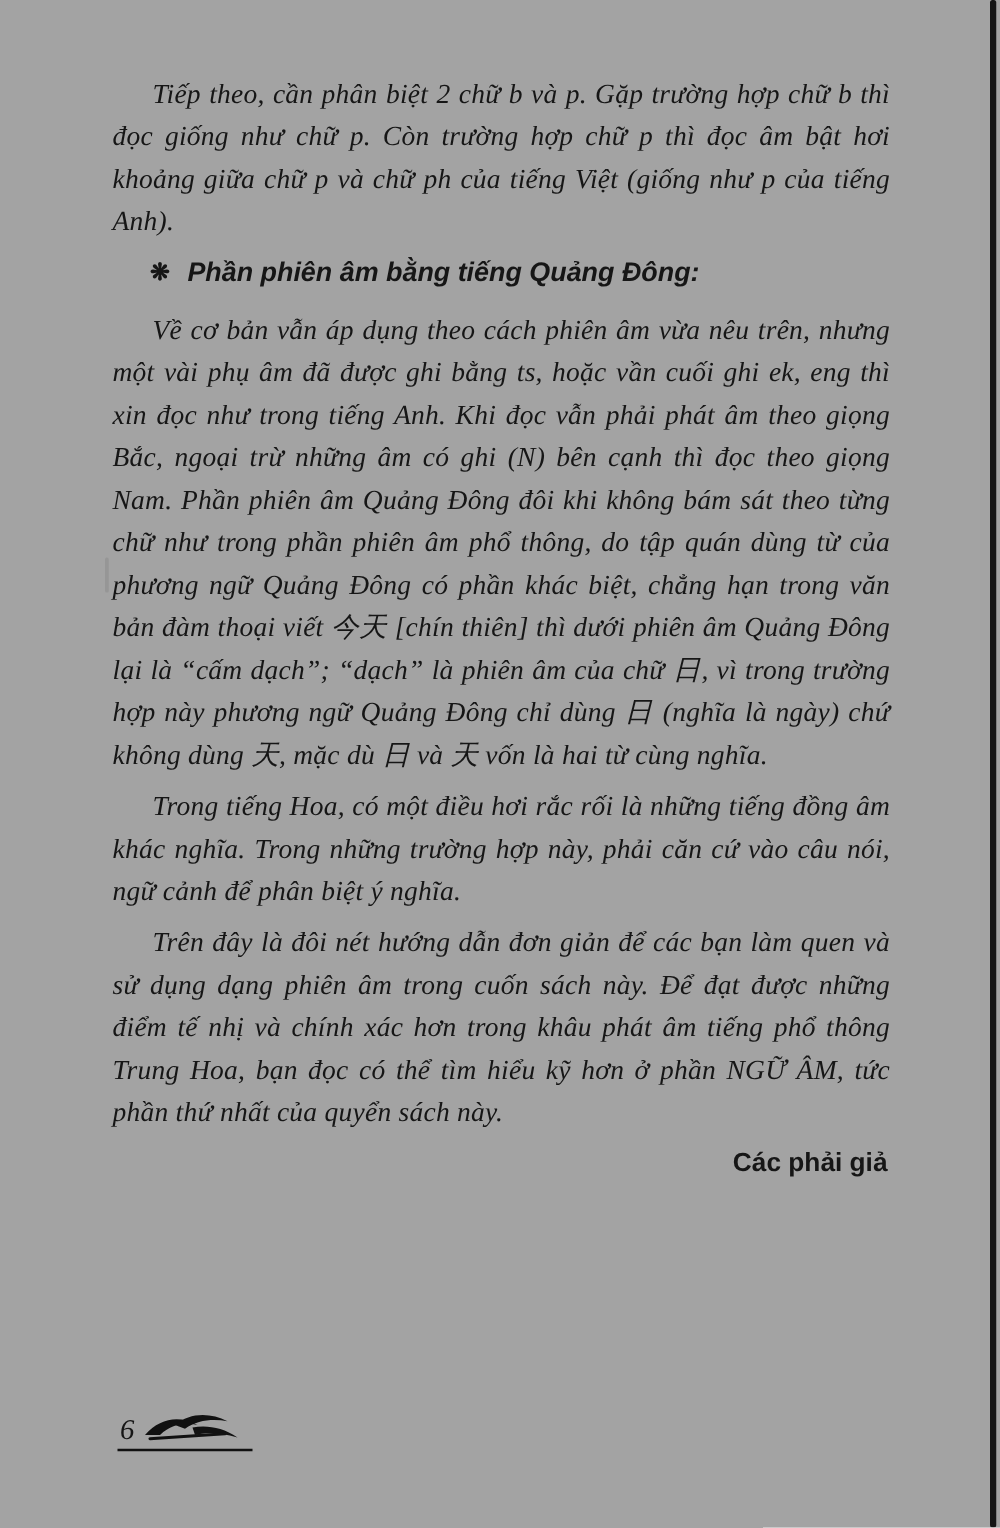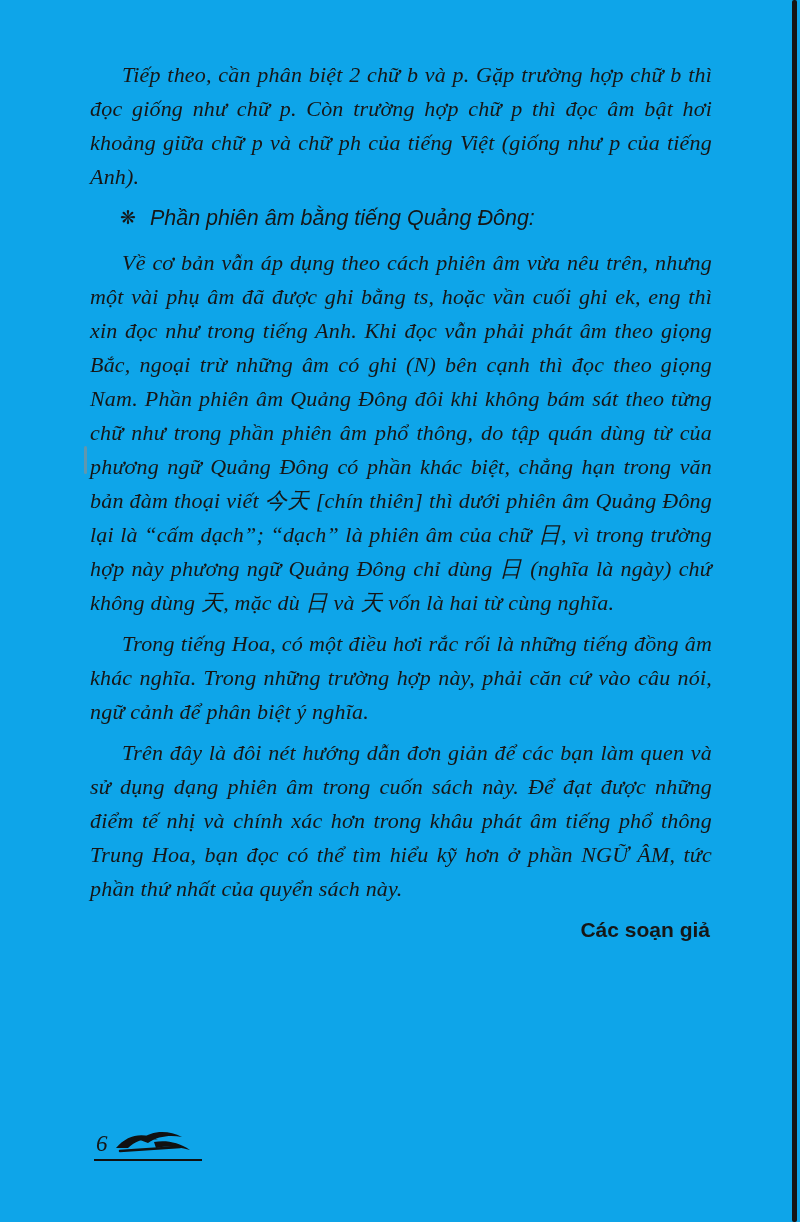--- a/index.html
+++ b/index.html
@@ -1,21 +1,21 @@
 <!DOCTYPE html>
 <html><head>
 <meta charset="utf-8">
 <style>
   html, body { margin: 0; padding: 0; background: #e8e8e8; }
   .page {
     position: relative;
     width: 800px;
     height: 1222px;
     margin: 0 auto;
-    background: #0ea5e9;
+    background: #a3a3a3;
     overflow: hidden;
     color: #161616;
   }
   .content {
     position: absolute;
     left: 90px;
     top: 58px;
     width: 622px;
   }
   .para {
@@ -24,21 +24,21 @@
     font-size: 22px;
     line-height: 34px;
     text-align: justify;
     text-indent: 32px;
     margin: 0 0 7px 0;
     letter-spacing: 0.2px;
   }
   .heading {
     font-family: "Liberation Sans", sans-serif;
     font-style: italic;
-    font-weight: 400;
+    font-weight: 700;
     font-size: 21.5px;
     line-height: 34px;
     margin: 4px 0 10px 0;
     text-indent: 30px;
   }
   .heading .bullet {
     font-style: normal;
     font-size: 19px;
     margin-right: 14px;
     position: relative;
@@ -106,21 +106,21 @@
     </p>
 
     <p class="para">Về cơ bản vẫn áp dụng theo cách phiên âm vừa nêu trên, nhưng một vài phụ âm đã được ghi bằng ts, hoặc vần cuối ghi ek, eng thì xin đọc như trong tiếng Anh. Khi đọc vẫn phải phát âm theo giọng Bắc, ngoại trừ những âm có ghi (N) bên cạnh thì đọc theo giọng Nam. Phần phiên âm Quảng Đông đôi khi không bám sát theo từng chữ như trong phần phiên âm phổ thông, do tập quán dùng từ của phương ngữ Quảng Đông có phần khác biệt, chẳng hạn trong văn bản đàm thoại viết 今天 [chín thiên] thì dưới phiên âm Quảng Đông lại là “cấm dạch”; “dạch” là phiên âm của chữ 日, vì trong trường hợp này phương ngữ Quảng Đông chỉ dùng 日 (nghĩa là ngày) chứ không dùng 天, mặc dù 日 và 天 vốn là hai từ cùng nghĩa.</p>
 
 
     <p class="para">Trong tiếng Hoa, có một điều hơi rắc rối là những tiếng đồng âm khác nghĩa. Trong những trường hợp này, phải căn cứ vào câu nói, ngữ cảnh để phân biệt ý nghĩa.</p>
 
     <p class="para">Trên đây là đôi nét hướng dẫn đơn giản để các bạn làm quen và sử dụng dạng phiên âm trong cuốn sách này. Để đạt được những điểm tế nhị và chính xác hơn trong khâu phát âm tiếng phổ thông Trung Hoa, bạn đọc có thể tìm hiểu kỹ hơn ở phần NGỮ ÂM, tức phần thứ nhất của quyển sách này.</p>
 
 
-    <p class="signature">Các soạn giả</p>
+    <p class="signature">Các phải giả</p>
 
   </div>
 
   <div class="footer">
     <span class="pagenum">6</span>
     <svg class="bird" width="86" height="30" viewBox="0 0 86 30" aria-hidden="true">
       <path d="M6 20 C 18 6, 34 4, 48 12 C 40 10, 28 10, 18 20 Z" fill="#111"></path>
       <path d="M30 12 C 42 2, 58 2, 72 9 C 60 7, 48 8, 38 15 Z" fill="#111"></path>
       <path d="M44 14 C 56 12, 68 14, 80 22 C 66 18, 54 18, 46 20 Z" fill="#111"></path>
       <path d="M10 23 L 70 19" stroke="#111" stroke-width="2.5" stroke-linecap="round" fill="none"></path>

